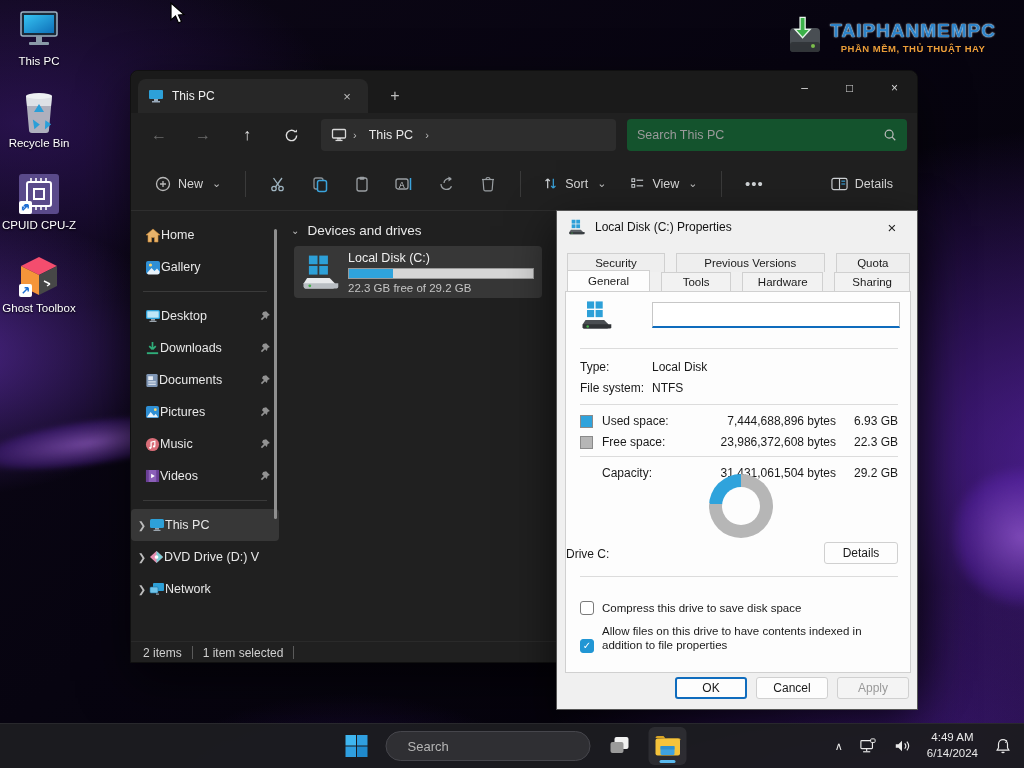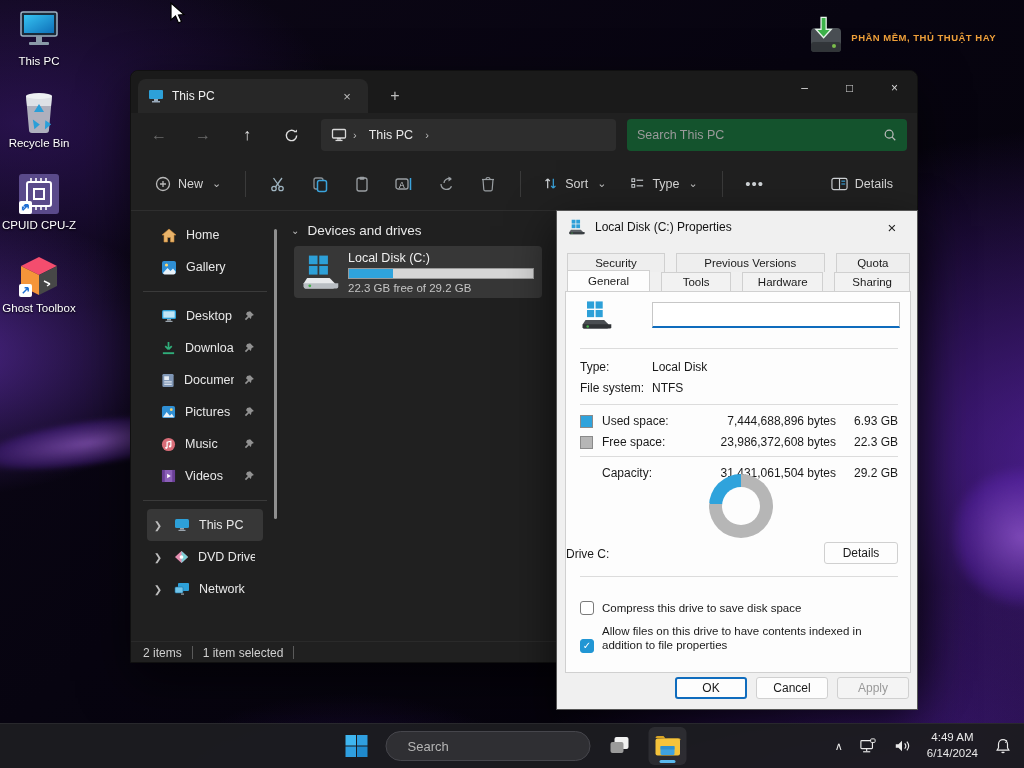--- a/index.html
+++ b/index.html
@@ -69,21 +69,21 @@
     font-family:inherit; }
   .searchbar input::placeholder { color:#9a9a9a; }
   .toolbar { height:54px; display:flex; align-items:center; padding:0 14px; gap:2px; border-bottom:1px solid #2e2e2e; }
   .tbtn { display:flex; align-items:center; gap:7px; padding:8px 10px; border-radius:4px; color:#d6d6d6; font-size:12.5px; }
   .tdiv { width:1px; height:26px; background:#3a3a3a; margin:0 10px; }
   .ticon { width:40px; height:36px; display:flex; align-items:center; justify-content:center; border-radius:4px; }
   .spacer { flex:1; }
   .body { display:flex; height:430px; }
   .sidebar { width:148px; padding-top:8px; position:relative; }
   .sb-scroll { position:absolute; right:2px; top:18px; width:3px; height:290px; background:#8f8f8f; border-radius:2px; }
-  .sitem { height:32px; display:flex; align-items:center; gap:9px; padding:0 8px 0 14px; margin:0 16px;
+  .sitem { height:32px; display:flex; align-items:center; padding:0 8px 0 14px; margin:0 0;
     border-radius:4px; color:#e8e8e8; font-size:12.5px; position:relative; }
   .sitem.tree { padding-left:4px; }
   .sitem .exp { width:14px; color:#bdbdbd; font-size:10px; text-align:center; }
   .sitem.sel { background:#373737; }
   .sitem .slbl { flex:1; white-space:nowrap; overflow:hidden; }
   .sdiv { height:1px; background:#3a3a3a; margin:8px 12px; }
   .pin { opacity:.75; }
   .main { flex:1; padding:12px 0 0 12px; position:relative; }
   .grouphdr { display:flex; align-items:center; gap:8px; color:#e8e8e8; font-size:13.5px; margin-bottom:8px; }
   .grouphdr .gchev { font-size:10px; color:#bdbdbd; }
@@ -165,20 +165,21 @@
 </div>
 
 <div class="watermark">
   <svg width="38" height="42" viewBox="0 0 38 42">
     <rect x="4" y="12" width="30" height="24" rx="4" fill="#4a4f54"></rect>
     <rect x="4" y="26" width="30" height="10" rx="3" fill="#33373b"></rect>
     <circle cx="27" cy="30" r="2" fill="#7ec14d"></circle>
     <path d="M19 4 v14 h6 l-9 10 -9 -10 h6 V4 z" fill="#3db24a" stroke="#e8f5ec" stroke-width="1.5" transform="translate(3,-2) scale(0.85)"></path>
   </svg>
   <div class="wm-text">
+    <div class="wm-title">TAIPHANMEMPC</div>
     <div class="wm-sub">PHẦN MỀM, THỦ THUẬT HAY</div>
   </div>
 </div>
 
 <div class="dicons">
   <div class="dicon">
     <div class="glyph">
       <svg width="44" height="40" viewBox="0 0 44 40">
         <rect x="4" y="2" width="36" height="24" rx="2" fill="#1b2b3a" stroke="#9fb3c3" stroke-width="1.5"></rect>
         <rect x="7" y="5" width="30" height="18" fill="url(#pcg)"></rect>
@@ -360,21 +361,21 @@
       <span>Sort</span>
       <span class="chev">⌄</span>
     </div>
     <div class="tbtn">
       <svg width="15" height="15" viewBox="0 0 16 16">
         <rect x="2" y="3" width="3" height="3" fill="none" stroke="#cfd3d6" stroke-width="1.1"></rect>
         <line x1="7" y1="4.5" x2="14" y2="4.5" stroke="#cfd3d6" stroke-width="1.2"></line>
         <rect x="2" y="9" width="3" height="3" fill="none" stroke="#cfd3d6" stroke-width="1.1"></rect>
         <line x1="7" y1="10.5" x2="14" y2="10.5" stroke="#cfd3d6" stroke-width="1.2"></line>
       </svg>
-      <span>Type</span>
+      <span>View</span>
       <span class="chev">⌄</span>
     </div>
     <div class="tdiv"></div>
     <div class="ticon" style="color:#cfd3d6; font-size:15px; letter-spacing:1px;">•••</div>
     <div class="spacer"></div>
     <div class="tbtn">
       <svg width="17" height="14" viewBox="0 0 18 14">
         <rect x="1" y="1" width="16" height="12" rx="2" fill="none" stroke="#cfd3d6" stroke-width="1.2"></rect>
         <line x1="9" y1="1" x2="9" y2="13" stroke="#cfd3d6" stroke-width="1.2"></line>
         <line x1="11" y1="4" x2="15" y2="4" stroke="#3aa3dc" stroke-width="1.2"></line>

